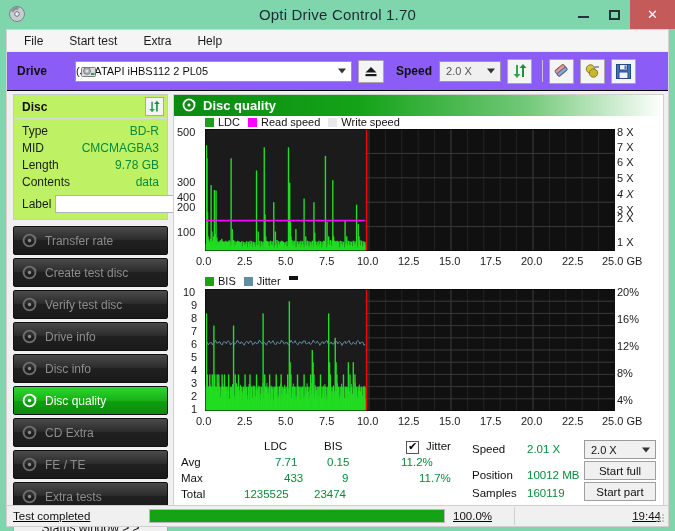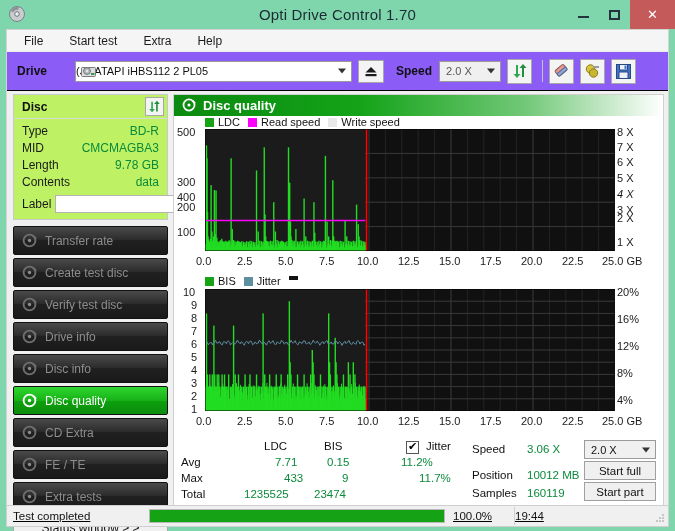--- a/index.html
+++ b/index.html
@@ -179,21 +179,21 @@
     display: flex; align-items: center; text-decoration: underline;
   }
   .sb-text { padding-left: 6px; font-size: 11.5px; color: #111; width: 142px; }
   .sb-progress {
     width: 296px; height: 14px; background: #e9e9e9; border: 1px solid #b9b9b9;
     position: relative;
   }
   .sb-progress .fill { position: absolute; left: 0; top: 0; bottom: 0; background: #15a215; }
   .sb-pct { width: 70px; text-align: left; padding-left: 8px; font-size: 11.5px; color: #111;
             border-right: 1px solid #d0d0d0; height: 18px; line-height: 18px;}
-  .sb-time { flex: 1; padding-right: 16px; font-size: 11.5px; color: #111; }
+  .sb-time { flex: 1; text-align: right; padding-right: 7px; font-size: 11.5px; color: #111; }
   .grip { position: absolute; right: 3px; bottom: 3px; width: 10px; height: 10px; }
 </style>
 </head>
 <body>
 
 <div id="app">
 
   <div class="titlebar">
     <span class="title-icon">
       <svg width="18" height="18" viewBox="0 0 18 18">
@@ -1431,21 +1431,21 @@
         <div class="st" style="left:7px;top:33px;">Max</div>
         <div class="st g" style="left:110px;top:33px;">433</div>
         <div class="st g" style="left:168px;top:33px;">9</div>
         <div class="st g" style="left:245px;top:33px;">11.7%</div>
 
         <div class="st" style="left:7px;top:49px;">Total</div>
         <div class="st g" style="left:70px;top:49px;">1235525</div>
         <div class="st g" style="left:140px;top:49px;">23474</div>
 
         <div class="st" style="left:298px;top:4px;">Speed</div>
-        <div class="st g" style="left:353px;top:4px;">3.06 X</div>
+        <div class="st g" style="left:353px;top:4px;">2.01 X</div>
         <div class="st" style="left:298px;top:30px;">Position</div>
         <div class="st g" style="left:353px;top:30px;">10012 MB</div>
         <div class="st" style="left:298px;top:48px;">Samples</div>
         <div class="st g" style="left:353px;top:48px;">160119</div>
 
         <div class="combo" style="position:absolute;left:410px;top:1px;width:72px;height:19px;padding-left:6px;background:#f0f0f0;">
           <span>2.0 X</span>
           <span class="caret"></span>
         </div>
         <div class="btn" style="left:410px;top:22px;width:72px;height:19px;">

